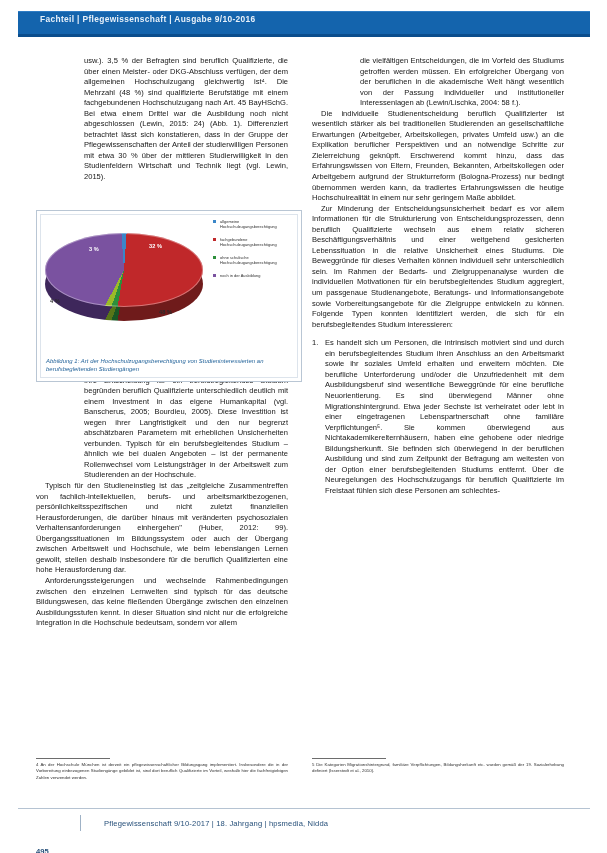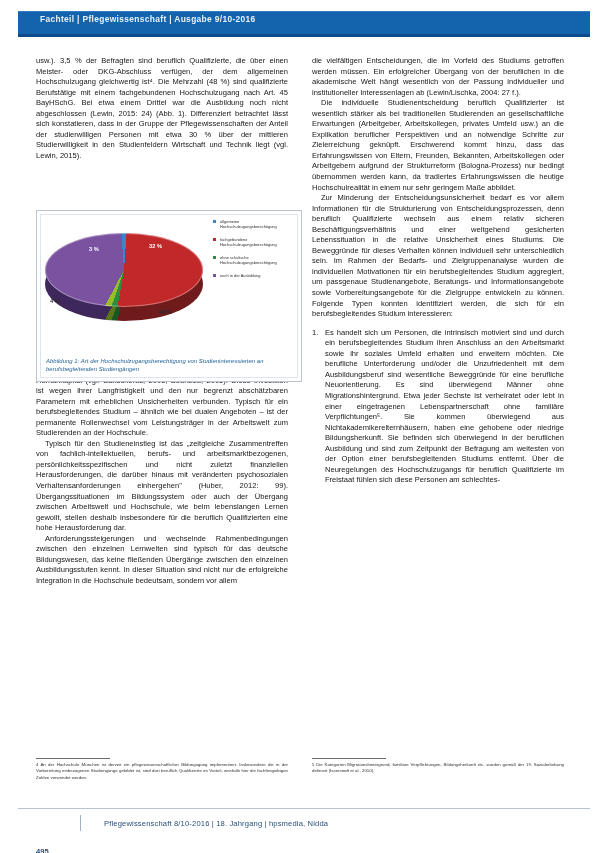--- a/index.html
+++ b/index.html
@@ -60,21 +60,21 @@
     hyphens: auto;
     color: #171717;
   }
   .col-left  { left: 36px; }
   .col-right { left: 312px; }
 
   .col p {
     margin: 0 0 0 0;
     text-indent: 9px;
   }
-  .col p.noind { text-indent: 0; }
+  .col p.noind { text-indent: 0; margin-left: 48px; }
   .col p + p { margin-top: 0; }
 
   h2.section-head {
     font-size: 9px;
     font-weight: 400;
     color: #12527f;
     margin: 0 0 3px 0;
     line-height: 12px;
     letter-spacing: .1px;
   }
@@ -315,21 +315,21 @@
     <div class="legend-item">
       <span class="legend-swatch sw-purple"></span>
       <span>noch in der Ausbildung</span>
     </div>
   </div>
 
   <div class="fig-caption">Abbildung 1: Art der Hochschulzugangsberechtigung von Studieninteressierten an berufsbegleitenden Studiengängen</div>
 </div>
 
 <div class="col col-right">
-  <p class="noind">die vielfältigen Entscheidungen, die im Vorfeld des Studiums getroffen werden müssen. Ein erfolgreicher Übergang von der beruflichen in die akademische Welt hängt wesentlich von der Passung individueller und institutioneller Interessenlagen ab (Lewin/Lischka, 2004: 27 f.).</p>
+  <p class="noind">die vielfältigen Entscheidungen, die im Vorfeld des Studiums getroffen werden müssen. Ein erfolgreicher Übergang von der beruflichen in die akademische Welt hängt wesentlich von der Passung individueller und institutioneller Interessenlagen ab (Lewin/Lischka, 2004: 58 f.).</p>
   <p>Die individuelle Studienentscheidung beruflich Qualifizierter ist wesentlich stärker als bei traditionellen Studierenden an gesellschaftliche Erwartungen (Arbeitgeber, Arbeitskollegen, privates Umfeld usw.) an die Explikation beruflicher Perspektiven und an notwendige Schritte zur Zielerreichung geknüpft. Erschwerend kommt hinzu, dass das Erfahrungswissen von Eltern, Freunden, Bekannten, Arbeitskollegen oder Arbeitgebern aufgrund der Strukturreform (Bologna-Prozess) nur bedingt übernommen werden kann, da tradiertes Erfahrungswissen die heutige Hochschulrealität in einem nur sehr geringem Maße abbildet.</p>
   <p>Zur Minderung der Entscheidungsunsicherheit bedarf es vor allem Informationen für die Strukturierung von Entscheidungsprozessen, denn beruflich Qualifizierte wechseln aus einem relativ sicheren Beschäftigungsverhältnis und einer weitgehend gesicherten Lebenssituation in die relative Unsicherheit eines Studiums. Die Beweggründe für dieses Verhalten können individuell sehr unterschiedlich sein. Im Rahmen der Bedarfs- und Zielgruppenanalyse wurden die individuellen Motivationen für ein berufsbegleitendes Studium aggregiert, um passgenaue Studienangebote, Beratungs- und Informationsangebote sowie Vorbereitungsangebote für die Zielgruppe entwickeln zu können. Folgende Typen konnten identifiziert werden, die sich für ein berufsbegleitendes Studium interessieren:</p>
 
   <div class="num-item">
     <span class="num">1.</span>
     <span>Es handelt sich um Personen, die intrinsisch motiviert sind und durch ein berufsbegleitendes Studium ihren Anschluss an den Arbeitsmarkt sowie ihr soziales Umfeld erhalten und erweitern möchten. Die berufliche Unterforderung und/oder die Unzufriedenheit mit dem Ausbildungsberuf sind wesentliche Beweggründe für eine berufliche Neuorientierung. Es sind überwiegend Männer ohne Migrationshintergrund. Etwa jeder Sechste ist verheiratet oder lebt in einer eingetragenen Lebenspartnerschaft ohne familiäre Verpflichtungen⁵. Sie kommen überwiegend aus Nichtakademikerelternhäusern, haben eine gehobene oder niedrige Bildungsherkunft. Sie befinden sich überwiegend in der beruflichen Ausbildung und sind zum Zeitpunkt der Befragung am weitesten von der Option einer berufsbegleitenden Studiums entfernt. Über die Neuregelungen des Hochschulzugangs für beruflich Qualifizierte im Freistaat fühlen sich diese Personen am schlechtes-</span>
   </div>
 </div>
 
 <div class="footnote footnote-left">
@@ -337,13 +337,13 @@
   <span>4 An der Hochschule München ist derzeit ein pflegewissenschaftlicher Bildungsgang implementiert. Insbesondere die in der Vorbereitung einbezogenen Studiengänge gebildet ist, sind dort beruflich Qualifizierte im Vorteil, weshalb hier die fachfreigiebigen Zahlen verwendet werden.</span>
 </div>
 <div class="footnote footnote-right">
   <span class="footnote-rule"></span>
   <span>5 Die Kategorien Migrationshintergrund, familiäre Verpflichtungen, Bildungsherkunft etc. wurden gemäß der 19. Sozialerhebung definiert (Isserstedt et al., 2010).</span>
 </div>
 
 <div class="footer-rule"></div>
 <div class="footer-page">495</div>
 <div class="footer-divider"></div>
-<div class="footer-text">Pflegewissenschaft 8/10-2016 | 18. Jahrgang | hpsmedia, Nidda</div>
+<div class="footer-text">Pflegewissenschaft 9/10-2017 | 18. Jahrgang | hpsmedia, Nidda</div>
 
 </body></html>

